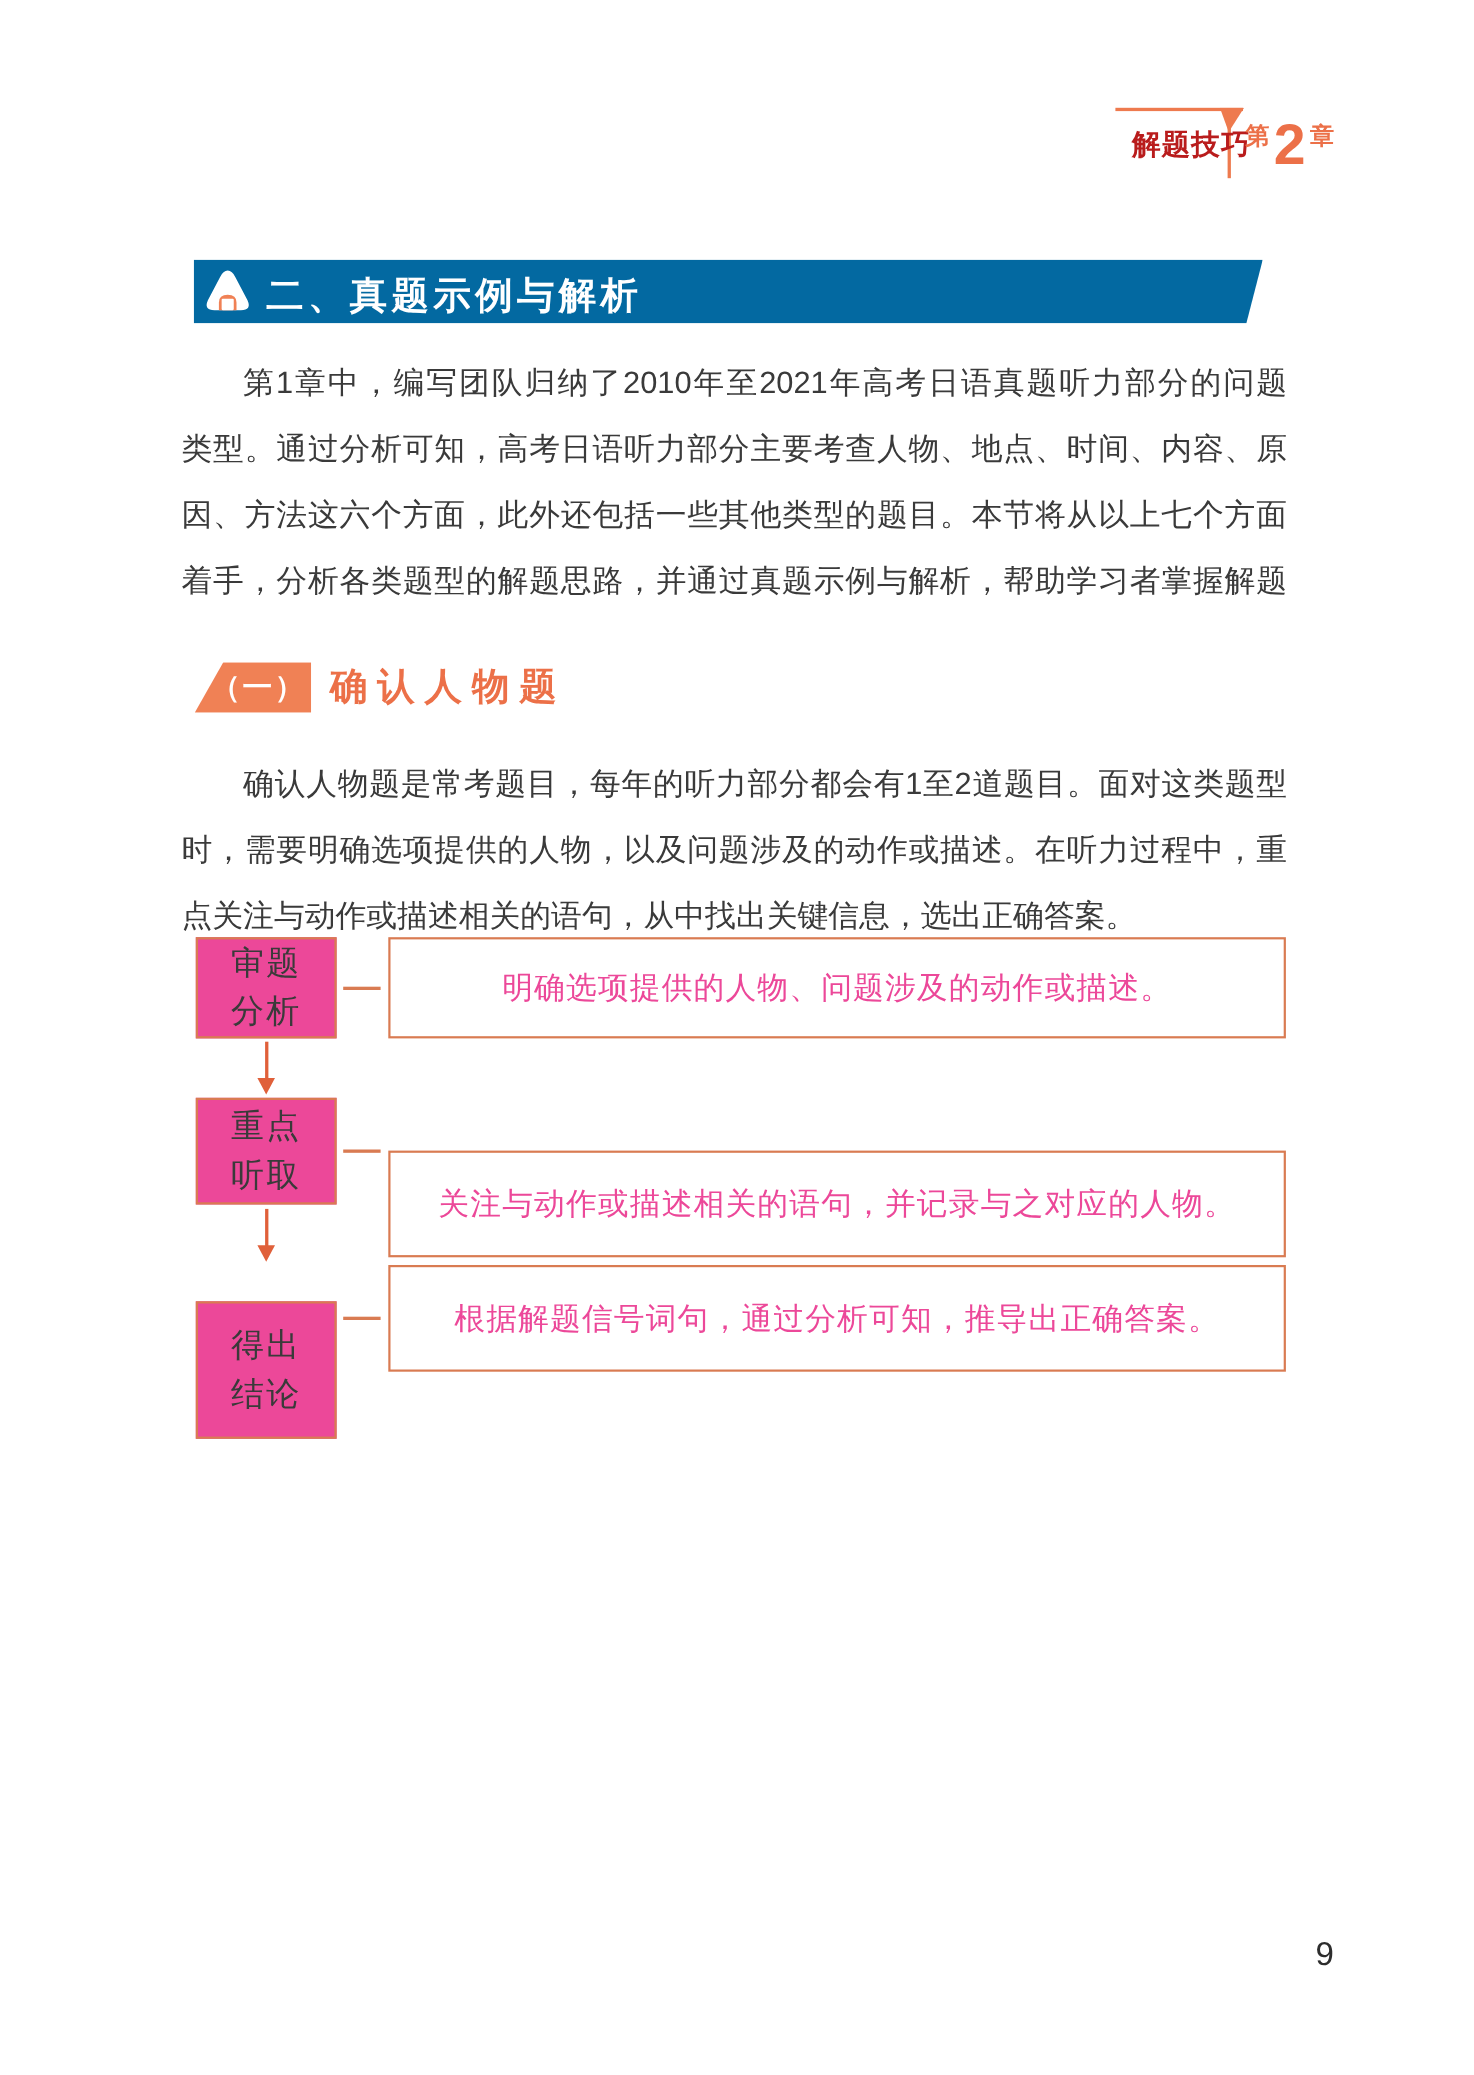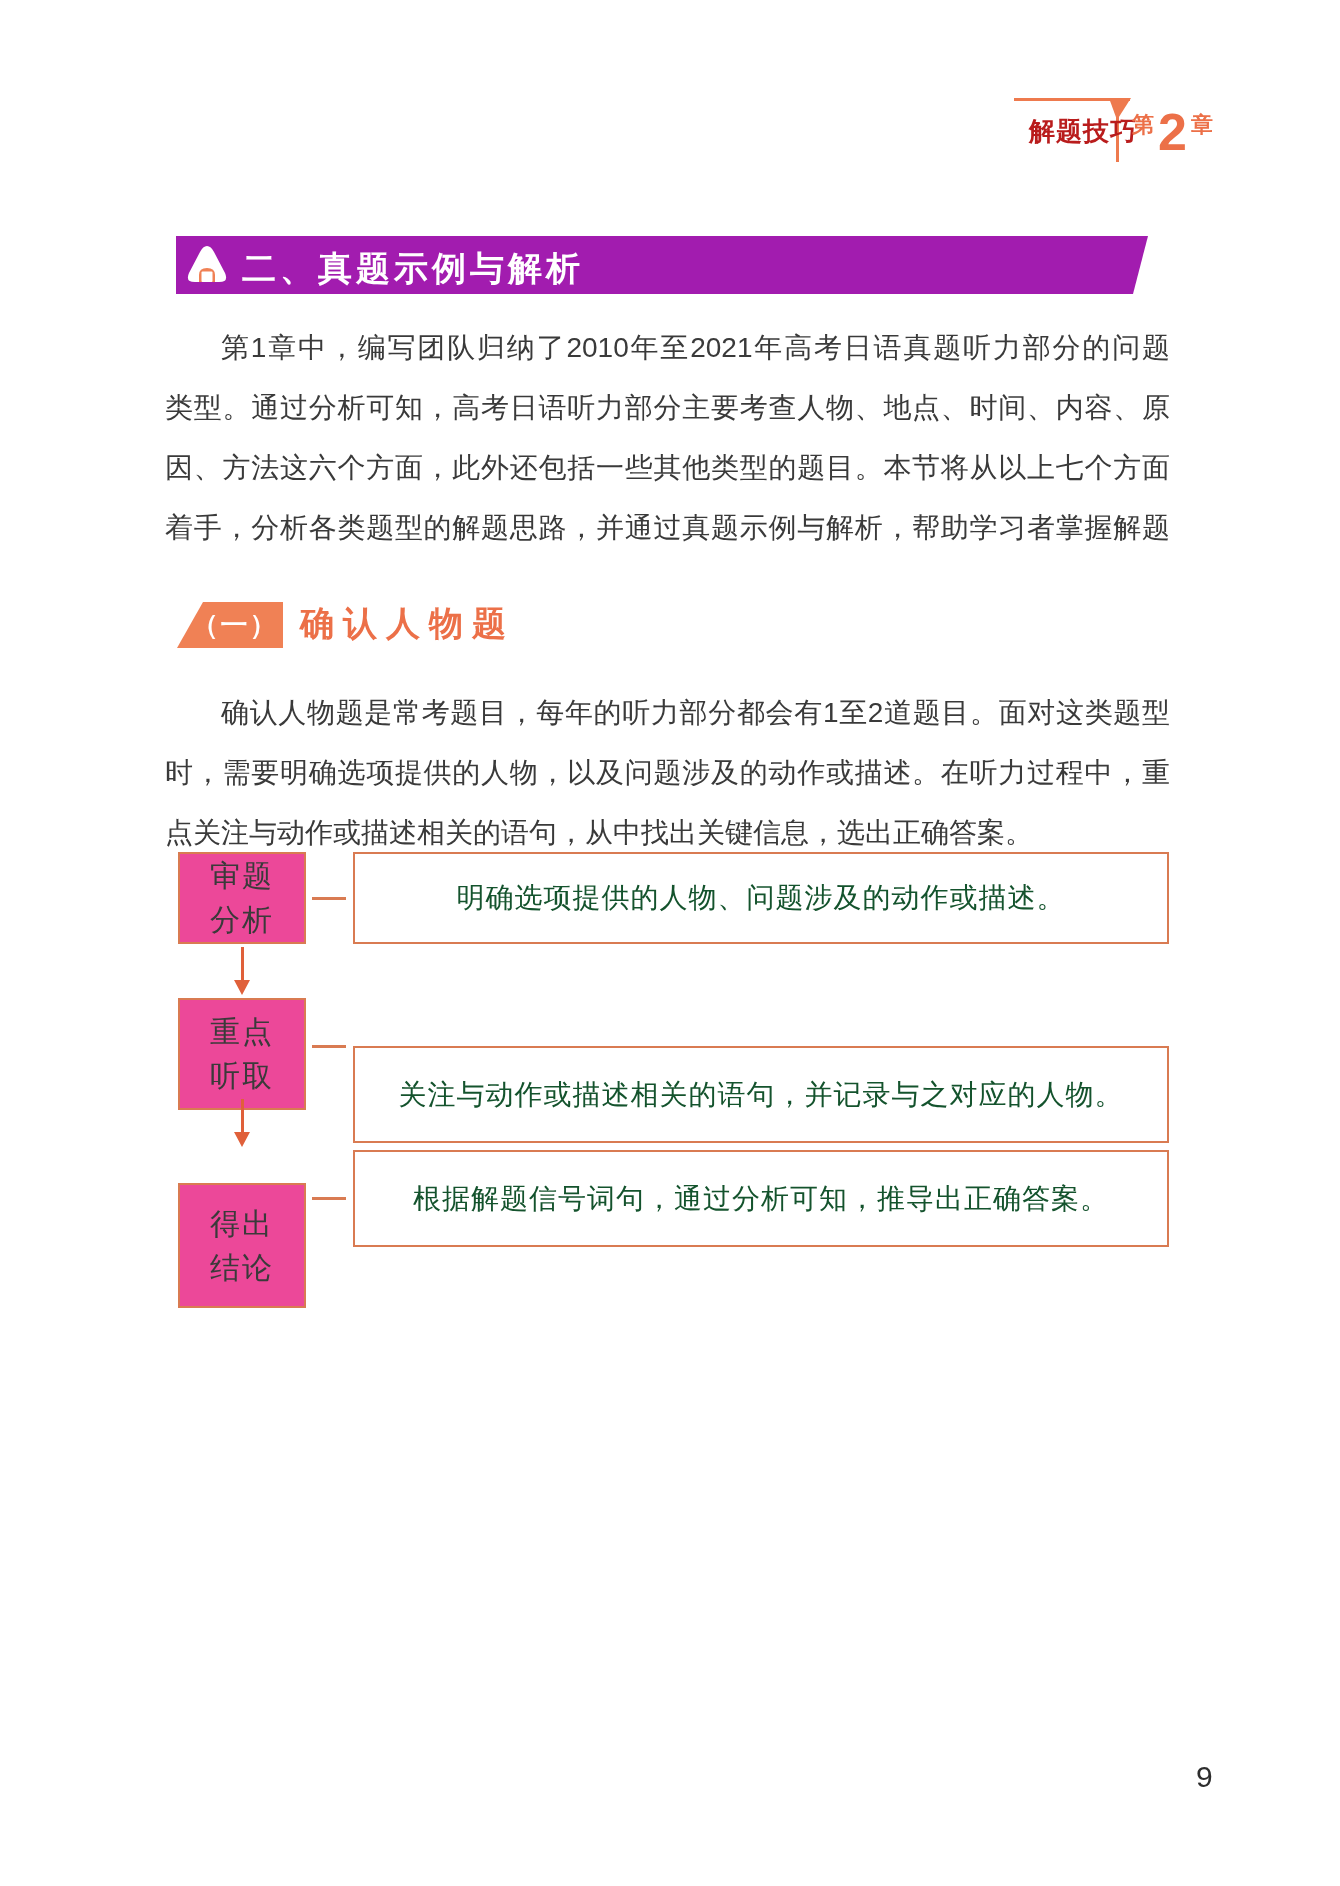--- a/index.html
+++ b/index.html
@@ -18,21 +18,21 @@
   .runhead .vline { position:absolute; left:116px; top:11px; width:3px; height:63px; background:#ee7a4e; }
   .runhead .sec-label { position:absolute; left:29px; top:26px; font-size:26px; font-weight:bold; color:#b91c1c; letter-spacing:1px; }
   .runhead .chap { position:absolute; left:132px; top:14px; white-space:nowrap; color:#ec7048; }
   .runhead .chap .pre { font-size:22px; font-weight:bold; vertical-align:18px; }
   .runhead .chap .num { font-size:52px; font-weight:bold; letter-spacing:0; margin:0 4px; }
   .runhead .chap .suf { font-size:22px; font-weight:bold; vertical-align:18px; }
 
   
   .banner {
     position:absolute; left:176px; top:236px; width:972px; height:58px;
-    background:#a21caf;
+    background:#0369a1;
     clip-path:polygon(0 0, 100% 0, calc(100% - 15px) 100%, 0 100%);
   }
   .banner .house { position:absolute; left:8px; top:7px; }
   .banner .title {
     position:absolute; left:66px; top:10px;
     color:#ffffff; font-size:34px; font-weight:bold; letter-spacing:4px;
     white-space:nowrap;
   }
 
   
@@ -65,21 +65,21 @@
   .flow-label-box {
     position:absolute; left:178px; width:128px;
     border:2px solid #d97b52; box-sizing:border-box; background:#ec4899;
     display:flex; flex-direction:column; align-items:center; justify-content:center;
     font-size:30px; color:#3a3a3a; line-height:44px; letter-spacing:2px;
   }
   .flow-desc-box {
     position:absolute; left:353px; width:816px;
     border:2.5px solid #d97b52; box-sizing:border-box; background:#fff;
     display:flex; align-items:center; justify-content:center;
-    font-size:28px; color:#14532d; letter-spacing:1px;
+    font-size:28px; color:#ec4899; letter-spacing:1px;
   }
   .flow-dash { position:absolute; left:312px; width:34px; height:2.5px; background:#d97b52; }
   .flow-arrow { position:absolute; left:234px; width:17px; }
   .flow-arrow .stem { position:absolute; left:7px; top:0; width:3px; background:#e0603a; }
   .flow-arrow .head { position:absolute; left:0; width:0; height:0;
     border-left:8.5px solid transparent; border-right:8.5px solid transparent;
     border-top:15px solid #e0603a; }
 
   
   .pageno { position:absolute; left:1196px; top:1760px; font-size:30px; color:#2d2d2d; }
@@ -136,21 +136,21 @@
     <div class="flow-dash" style="top:897px;"></div>
     <div class="flow-desc-box" style="top:852px; height:92px;">
       <span>明确选项提供的人物、问题涉及的动作或描述。</span>
     </div>
 
     <div class="flow-arrow" style="top:947px; height:48px;">
       <div class="stem" style="height:35px;"></div>
       <div class="head" style="top:33px;"></div>
     </div>
 
-    <div class="flow-label-box" style="top:998px; height:112px;">
+    <div class="flow-label-box" style="top:998px; height:97px;">
       <span>重点</span>
       <span>听取</span>
     </div>
     <div class="flow-dash" style="top:1045px;"></div>
     <div class="flow-desc-box" style="top:1046px; height:97px;">
       <span>关注与动作或描述相关的语句，并记录与之对应的人物。</span>
     </div>
 
     <div class="flow-arrow" style="top:1099px; height:48px;">
       <div class="stem" style="height:35px;"></div>

